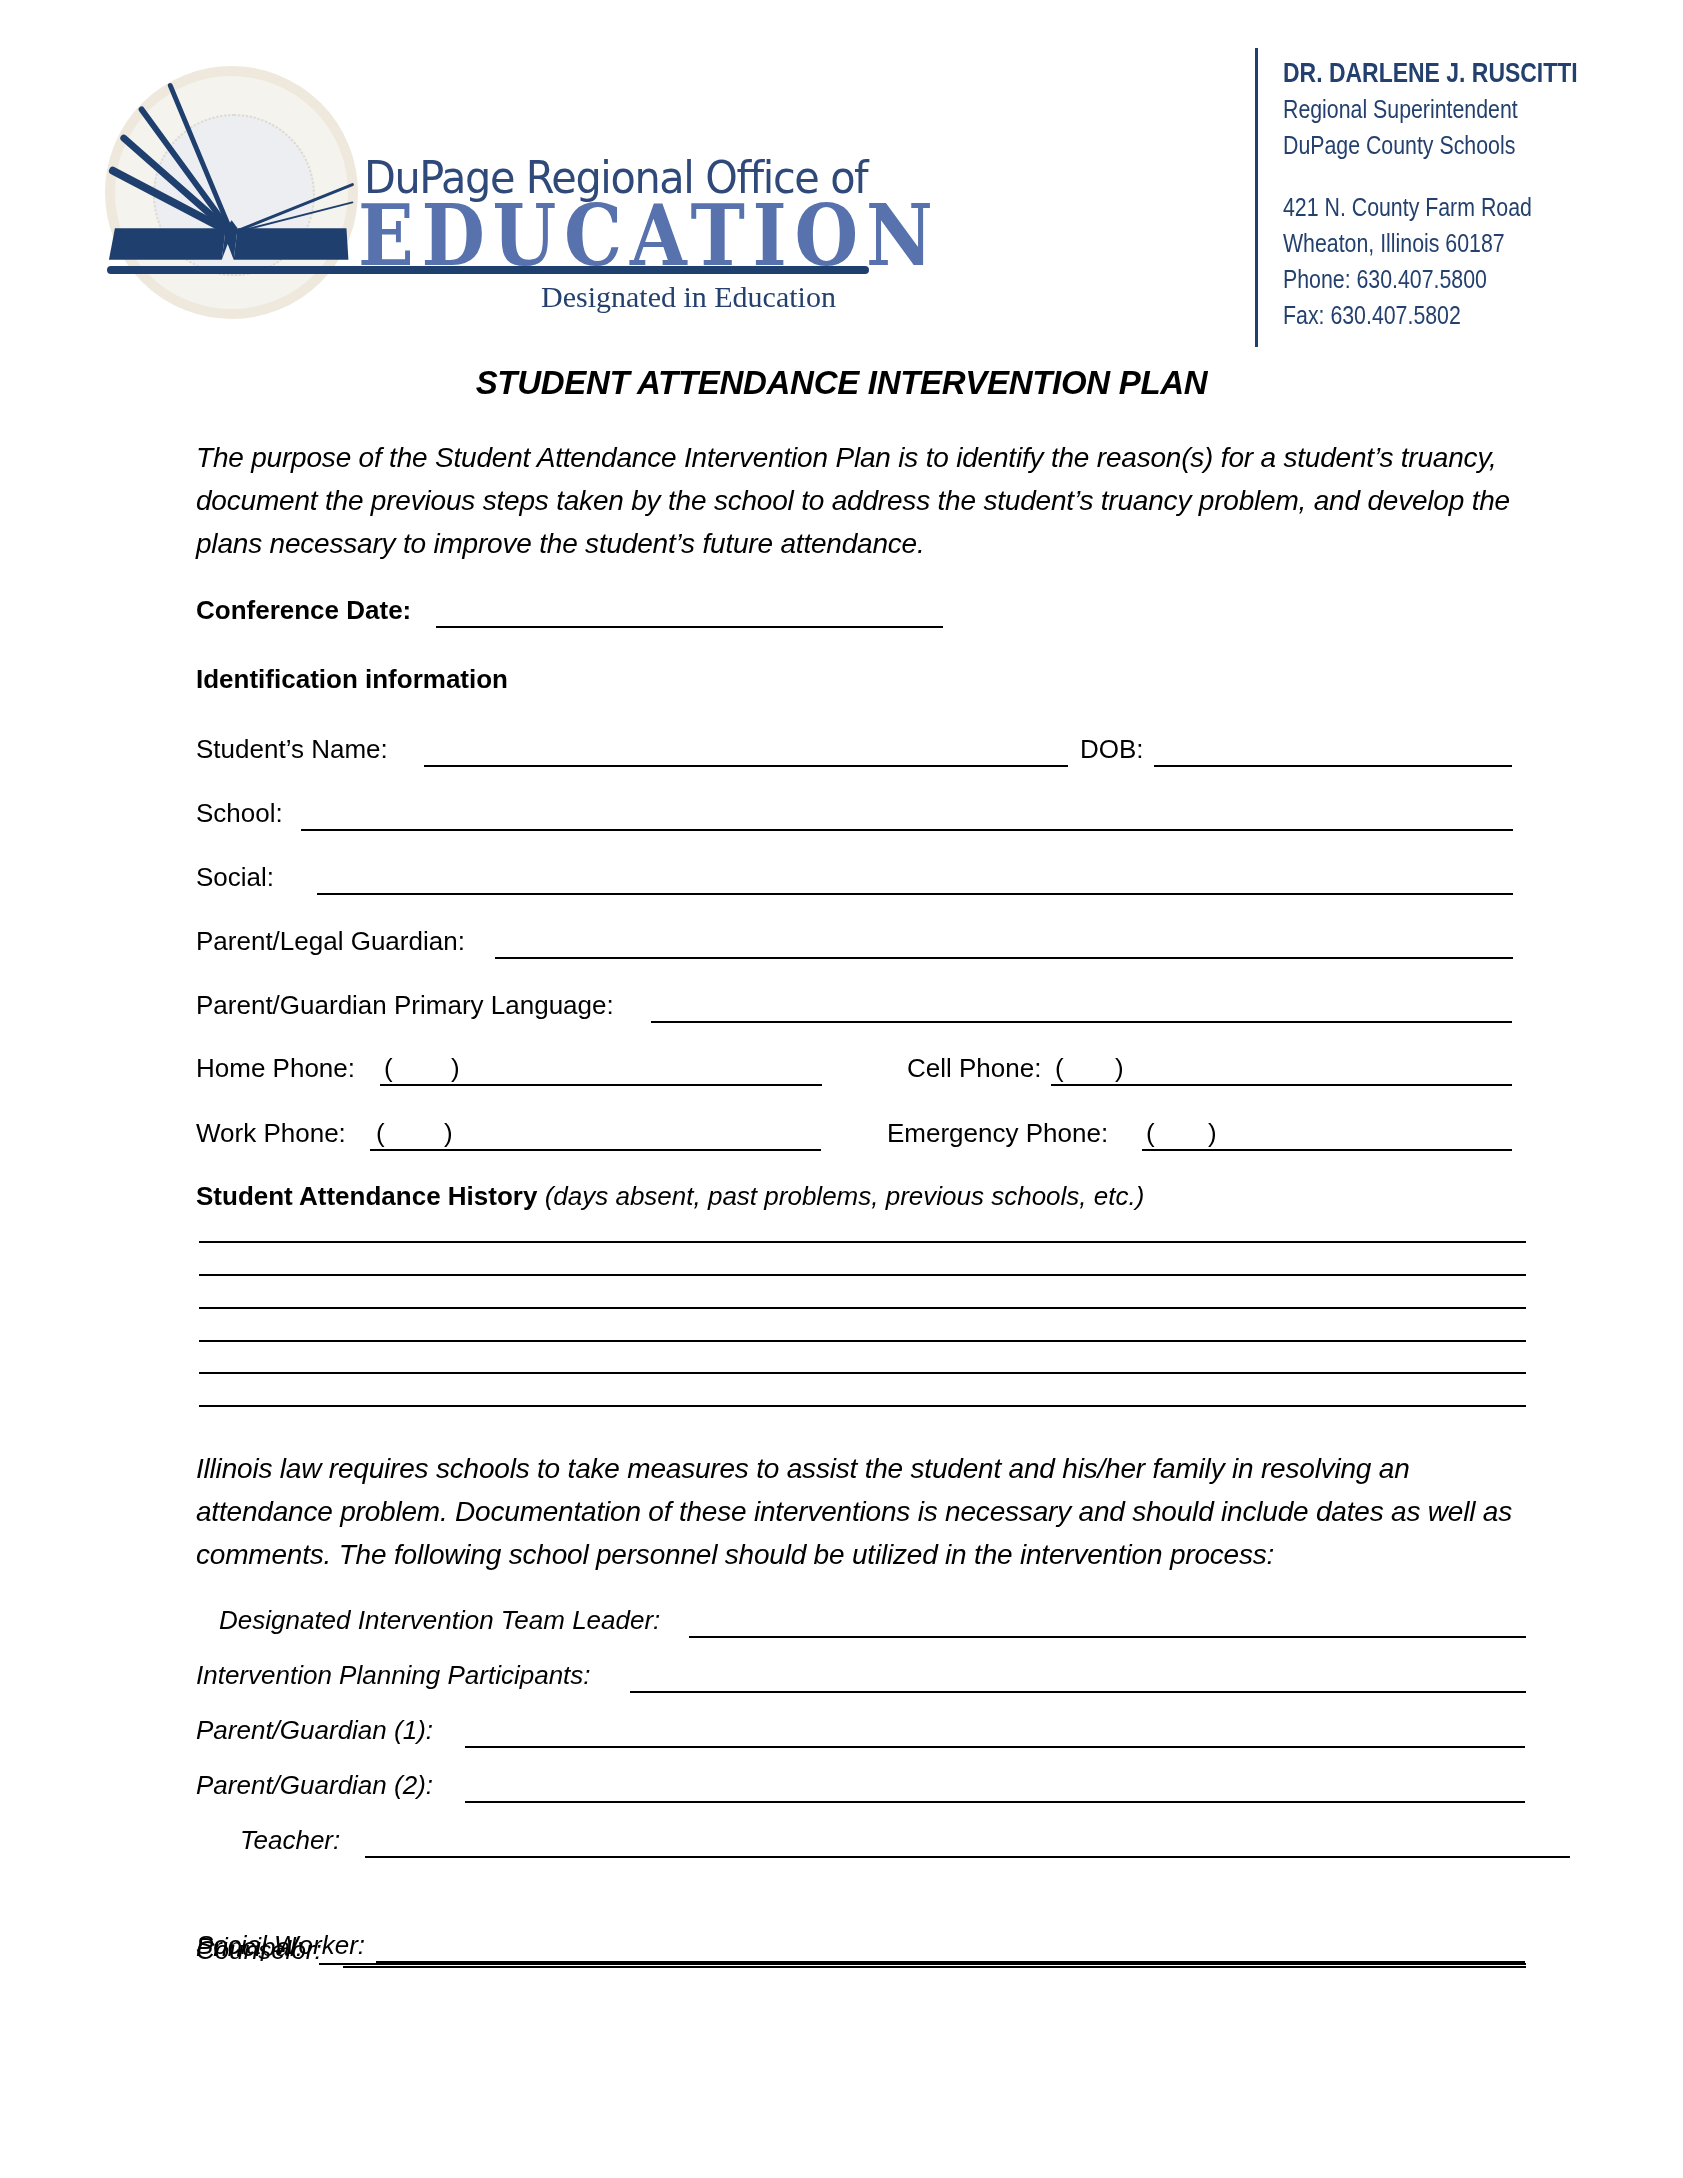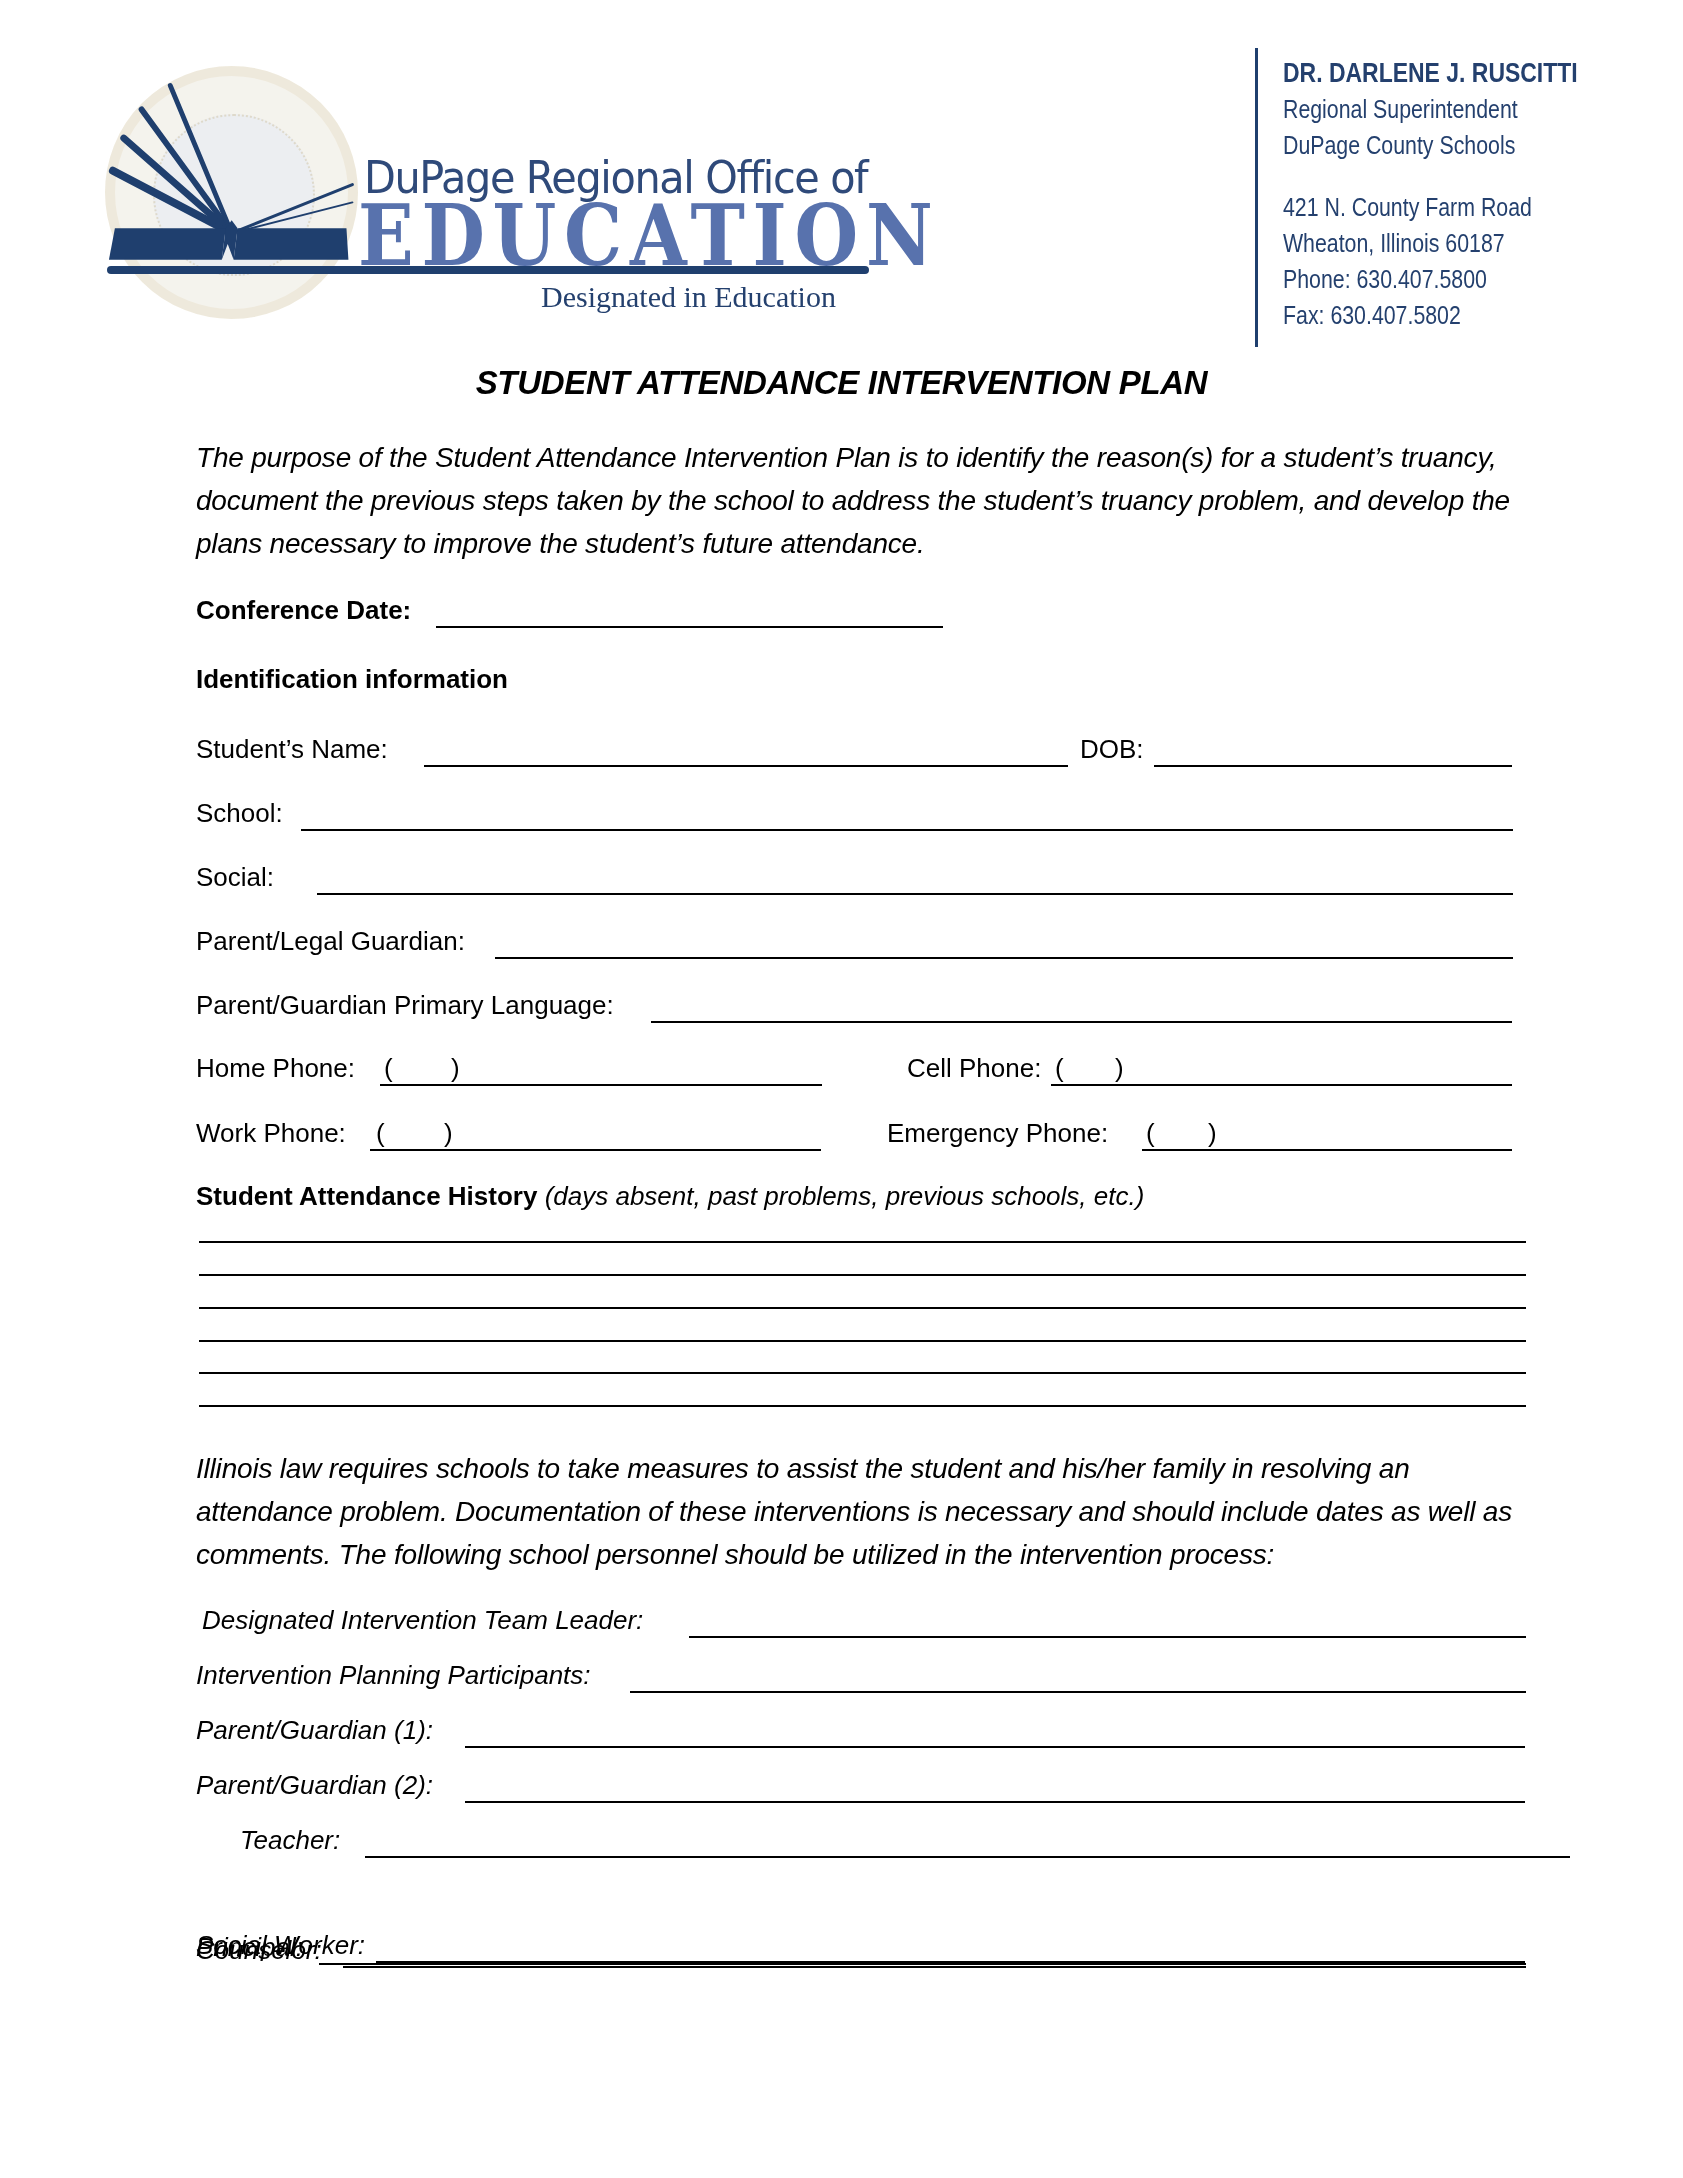--- a/index.html
+++ b/index.html
@@ -154,21 +154,21 @@
     <div class="hist" style="top: 1307px;"></div>
     <div class="hist" style="top: 1340px;"></div>
     <div class="hist" style="top: 1372px;"></div>
     <div class="hist" style="top: 1405px;"></div>
   </div>
 
 <div id="illinois" class="abs para">Illinois law requires schools to take measures to assist the student and his/her family in resolving an attendance problem.  Documentation of these interventions is necessary and should include dates as well as comments.  The following school personnel should be utilized in the intervention process:</div>
 
 <div id="personnel">
     <div class="row" style="top: 1602px; width: 1330px;">
-      <span class="lbl ital" style="left: 6px;">Designated Intervention Team Leader:</span>
+      <span class="lbl ital" style="left: 23px;">Designated Intervention Team Leader:</span>
       <div class="line" style="left: 493px; width: 837px;"></div>
     </div>
     <div class="row" style="top: 1657px; width: 1330px;">
       <span class="lbl ital">Intervention Planning Participants:</span>
       <div class="line" style="left: 434px; width: 896px;"></div>
     </div>
     <div class="row" style="top: 1712px; width: 1330px;">
       <span class="lbl ital">Parent/Guardian (1):</span>
       <div class="line" style="left: 269px; width: 1060px;"></div>
     </div>

